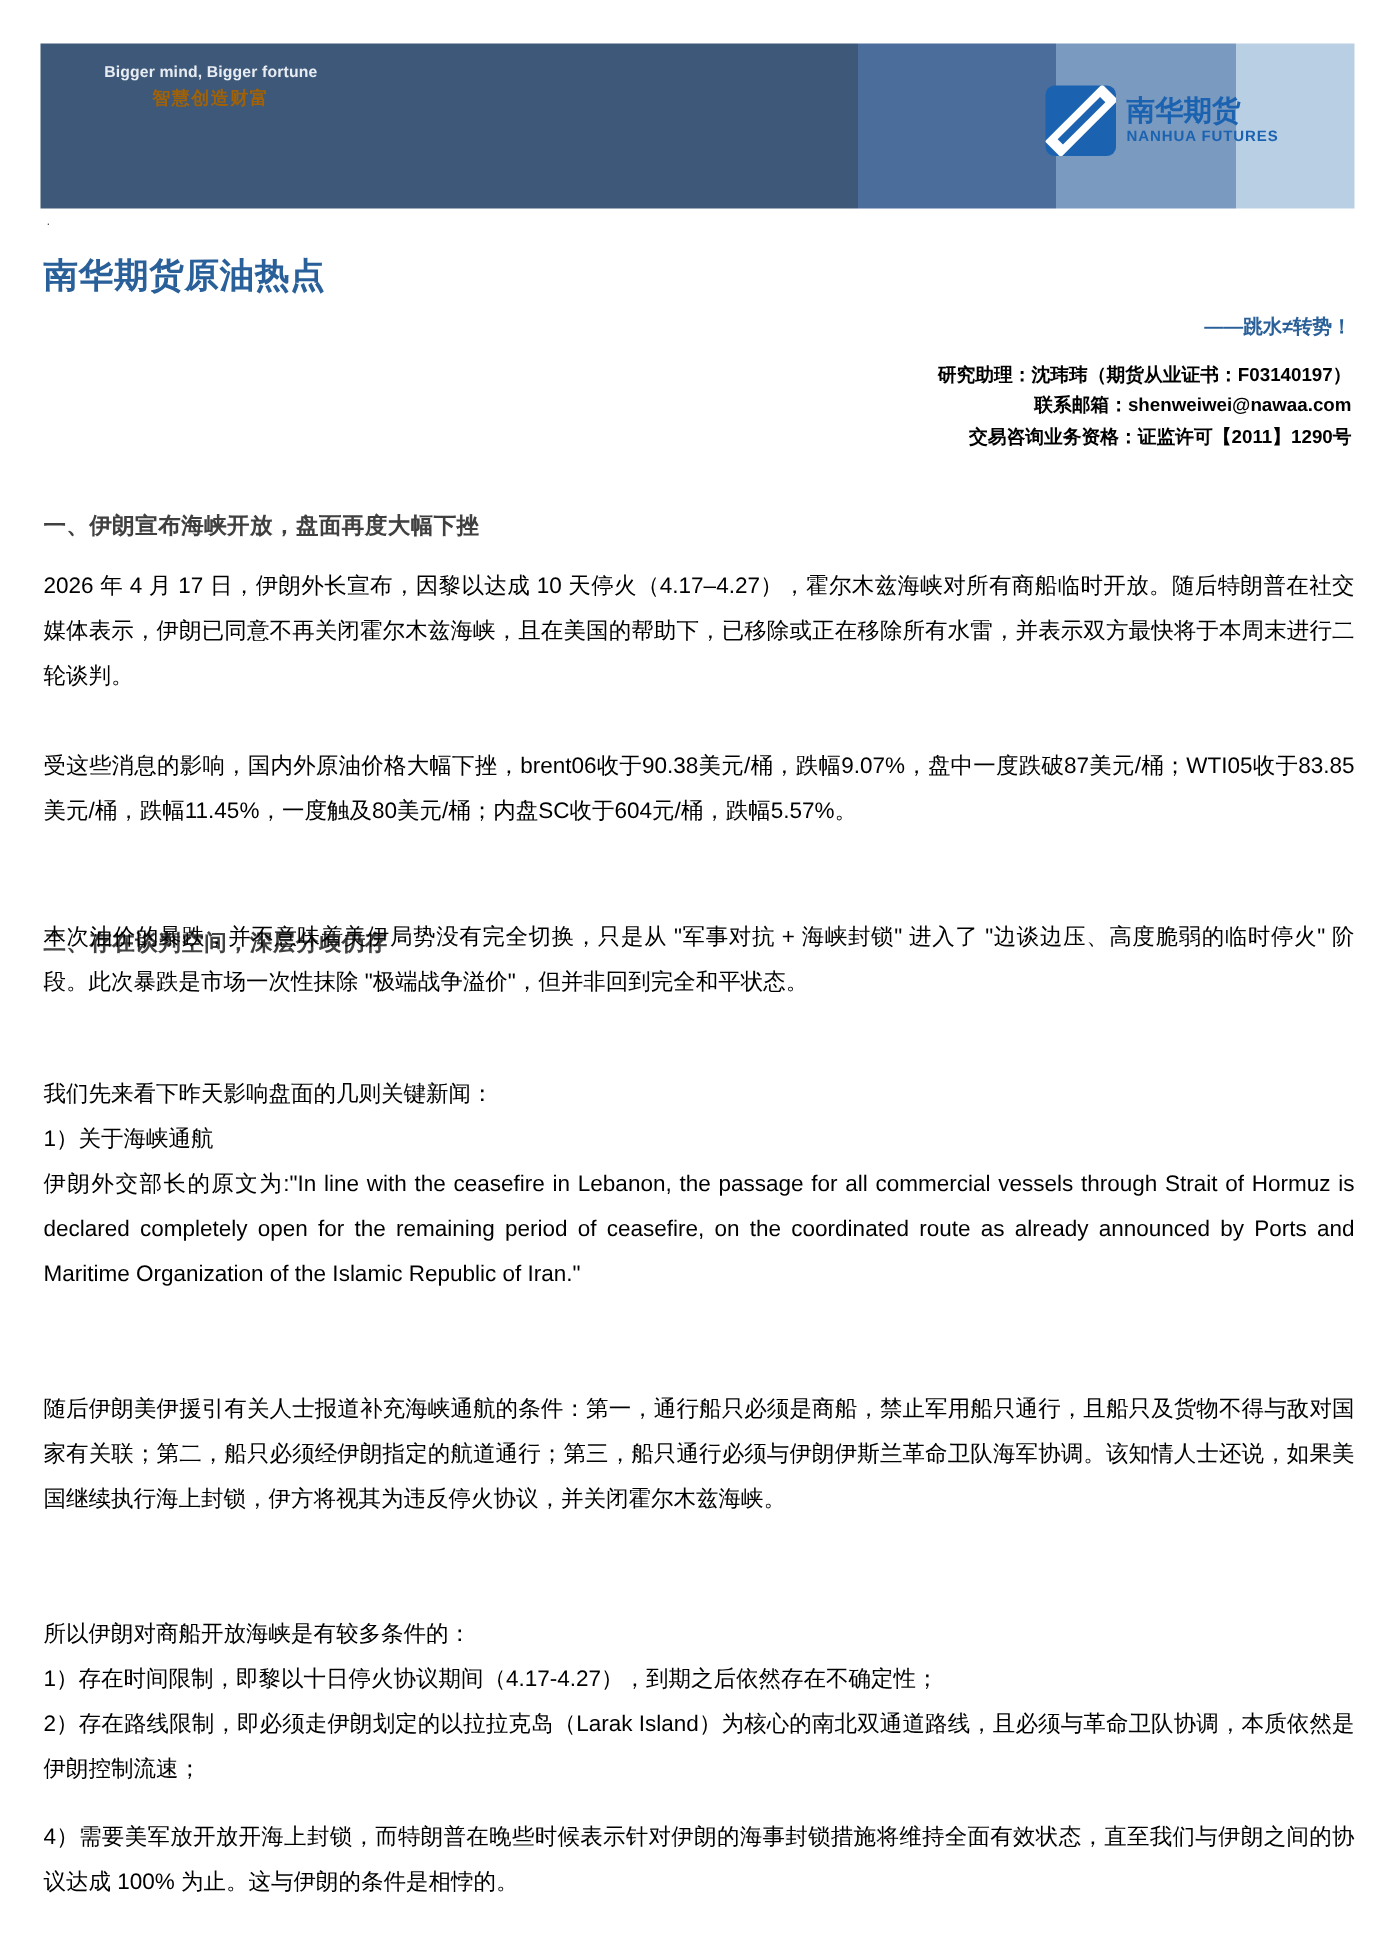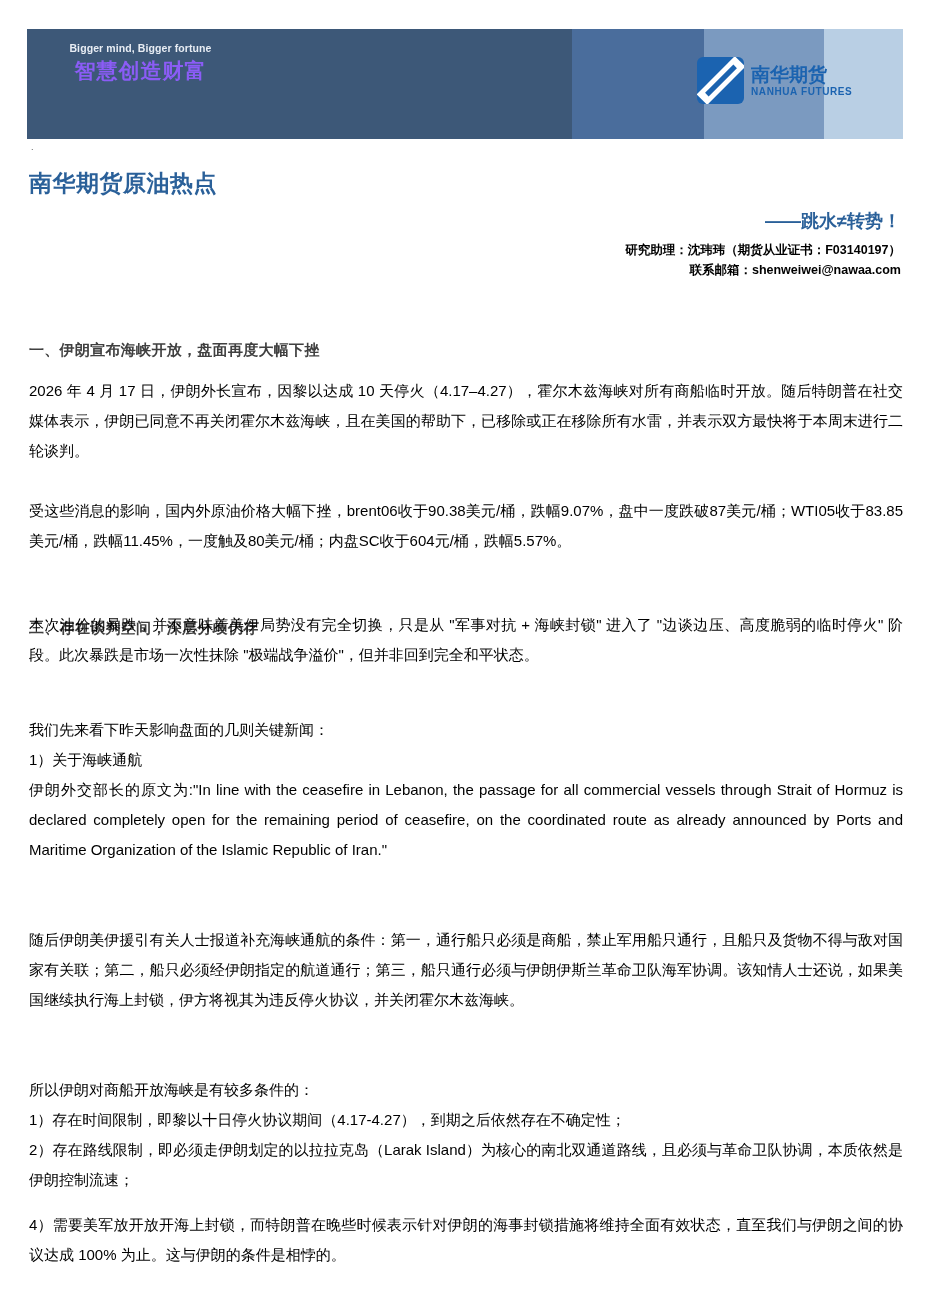--- a/index.html
+++ b/index.html
@@ -53,22 +53,22 @@
     line-height: 1.25;
   }
   .tagline-en {
     font-size: 10.5px;
     color: #e8edf4;
     font-weight: bold;
     letter-spacing: 0.1px;
     white-space: nowrap;
   }
   .tagline-cn {
-    font-size: 21px;
-    color: #8b5cf6;
+    font-size: 12px;
+    color: #a16207;
     font-weight: bold;
     letter-spacing: 1px;
     margin-top: 3px;
   }
 
   
   .logo-wrap {
     position: absolute;
     left: 697px;
     top: 57px;
@@ -146,21 +146,21 @@
     font-size: 23px;
     font-weight: bold;
     color: #2a6099;
     letter-spacing: 0.5px;
     white-space: nowrap;
   }
   .doc-subtitle {
     position: absolute;
     right: 29px;
     top: 209px;
-    font-size: 18px;
+    font-size: 13px;
     font-weight: bold;
     color: #2a6099;
     white-space: nowrap;
   }
 
   .byline {
     position: absolute;
     right: 29px;
     top: 240px;
     text-align: right;
@@ -215,20 +215,21 @@
 </div>
 
 <div class="stray-dot">.</div>
 
 <div class="doc-title">南华期货原油热点</div>
 <div class="doc-subtitle">——跳水≠转势！</div>
 
 <div class="byline">
   <div>研究助理：沈玮玮（期货从业证书：F03140197）</div>
   <div>联系邮箱：shenweiwei@nawaa.com</div>
+  <div>交易咨询业务资格：证监许可【2011】1290号</div>
 </div>
 
 <div class="sec-head" style="top:341px; left:29px;">一、伊朗宣布海峡开放，盘面再度大幅下挫</div>
 <div class="para" style="top:376px; left:29px;">2026 年 4 月 17 日，伊朗外长宣布，因黎以达成 10 天停火（4.17–4.27），霍尔木兹海峡对所有商船临时开放。随后特朗普在社交媒体表示，伊朗已同意不再关闭霍尔木兹海峡，且在美国的帮助下，已移除或正在移除所有水雷，并表示双方最快将于本周末进行二轮谈判。</div>
 <div class="para" style="top:496px; left:29px;">受这些消息的影响，国内外原油价格大幅下挫，brent06收于90.38美元/桶，跌幅9.07%，盘中一度跌破87美元/桶；WTI05收于83.85美元/桶，跌幅11.45%，一度触及80美元/桶；内盘SC收于604元/桶，跌幅5.57%。</div>
 
 <div class="sec-head" style="top:575px; left:29px;margin-top:44px;">二、存在谈判空间，深层分歧仍存</div>
 <div class="para" style="top:610px; left:29px;">本次油价的暴跌，并不意味着美伊局势没有完全切换，只是从 "军事对抗 + 海峡封锁" 进入了 "边谈边压、高度脆弱的临时停火" 阶段。此次暴跌是市场一次性抹除 "极端战争溢价"，但并非回到完全和平状态。</div>
 <div class="para" style="top:715px; left:29px;">我们先来看下昨天影响盘面的几则关键新闻：</div>
 <div class="para" style="top:745px; left:29px;">1）关于海峡通航</div>

